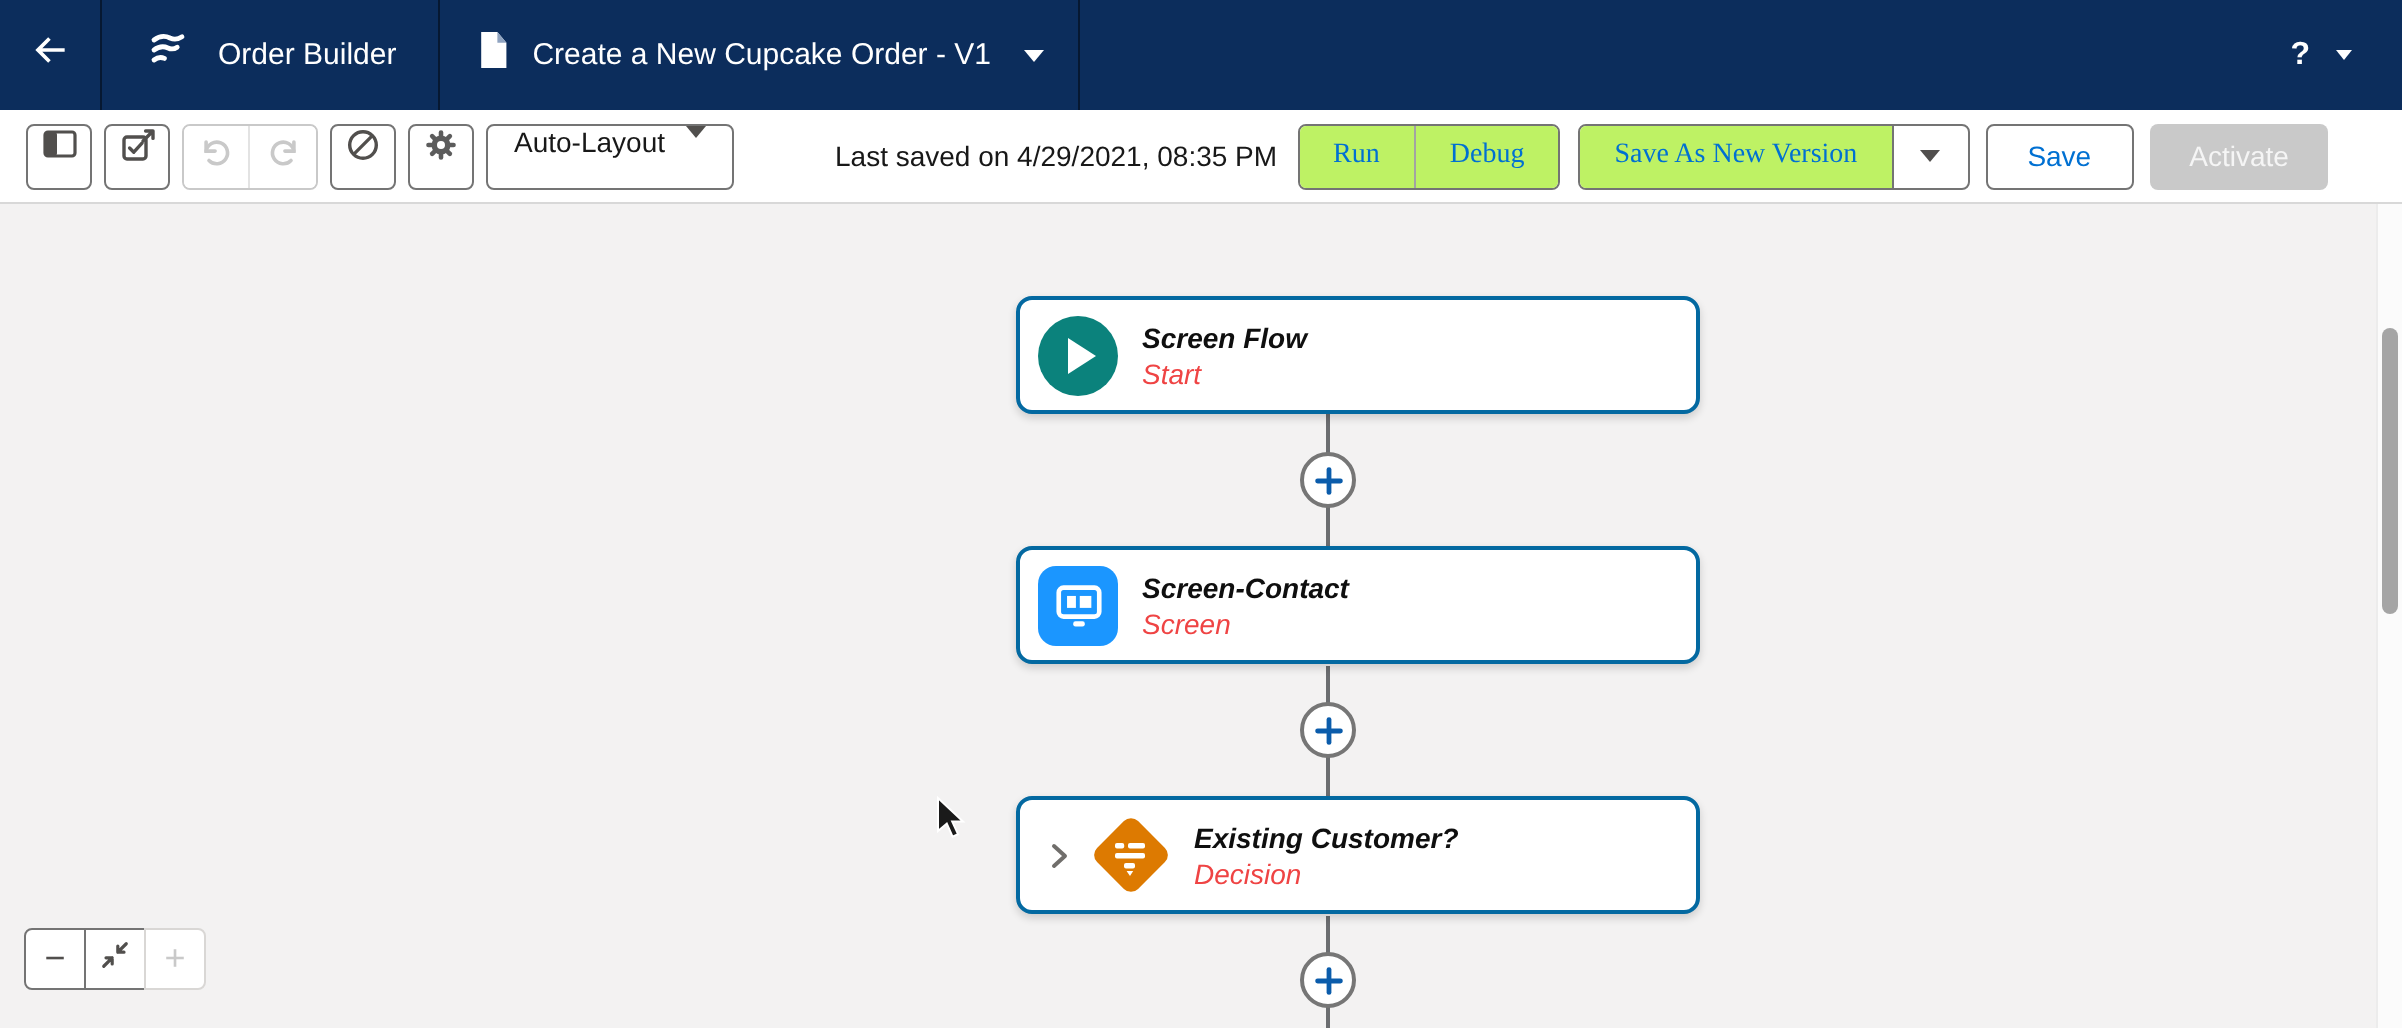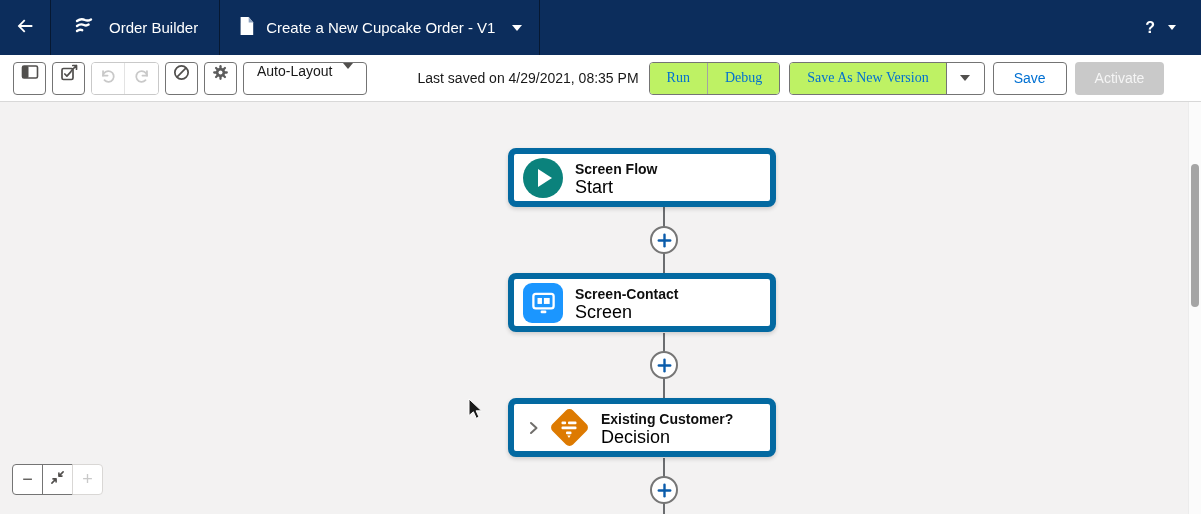--- a/index.html
+++ b/index.html
@@ -34,24 +34,24 @@
   .save-as-grp { margin-left:9px; }
   .caret-cell { width:38px; display:flex; align-items:center; justify-content:center; border-left:1px solid #747474; cursor:pointer; }
   .btn { height:33px; display:flex; align-items:center; padding:0 20px; font-size:14px; border-radius:4px; cursor:pointer; white-space:nowrap; }
   .save-btn { margin-left:8px; border:1px solid #747474; background:#fff; color:#0070d2; }
   .activate-btn { margin-left:8px; border:none; background:#c9c9c9; color:#f5f5f5; cursor:default; }
 
   
   .canvas { position:relative; height:412px; background:#f3f2f2; overflow:hidden; }
   .flow-line { position:absolute; left:663px; width:2px; background:#6b6d70; }
   .seg1 { top:105px; height:67px; } .seg2 { top:231px; height:66px; } .seg3 { top:356px; height:56px; }
-  .node-card { position:absolute; left:508px; width:268px; height:59px; background:#fff; border:6px solid #0369a1; border-radius:8px; box-shadow:0 2px 4px rgba(0,0,0,.16); display:flex; align-items:center; cursor:pointer; }
+  .node-card { position:absolute; left:508px; width:342px; height:59px; background:#fff; border:2px solid #0369a1; border-radius:8px; box-shadow:0 2px 4px rgba(0,0,0,.16); display:flex; align-items:center; cursor:pointer;font-style:italic; }
   .node1 { top:46px; padding-left:9px; } .node2 { top:171px; padding-left:9px; } .node3 { top:296px; padding-left:14px; }
   .node-text .t1 { font-size:14px; font-weight:bold; color:#0f0f0f; line-height:18px; }
-  .node-text .t2 { font-size:18px; color:#000000; line-height:18px; }
+  .node-text .t2 { font-size:14px; color:#ef4444; line-height:18px; }
   .icon-start { width:40px; height:40px; border-radius:50%; background:#0b827c; display:flex; align-items:center; justify-content:center; margin-right:12px; flex:none; }
   .play-tri { width:0; height:0; border-top:9px solid transparent; border-bottom:9px solid transparent; border-left:14px solid #fff; margin-left:4px; }
   .icon-screen { width:40px; height:40px; border-radius:9px; background:#1b96ff; display:flex; align-items:center; justify-content:center; margin-right:12px; flex:none; }
   .chev { margin-right:8px; display:flex; align-items:center; cursor:pointer; }
   .icon-decision-wrap { width:44px; height:44px; position:relative; margin-right:10px; flex:none; display:flex; align-items:center; justify-content:center; }
   .diamond { position:absolute; width:29px; height:29px; background:#dd7a01; border-radius:5px; transform:rotate(45deg); }
   .diamond-glyph { position:relative; z-index:1; }
   .plus-btn { position:absolute; left:650px; width:28px; height:28px; border-radius:50%; background:#fff; border:2px solid #767676; display:flex; align-items:center; justify-content:center; cursor:pointer; padding:0; }
   .p1 { top:124px; } .p2 { top:249px; } .p3 { top:374px; }
 

